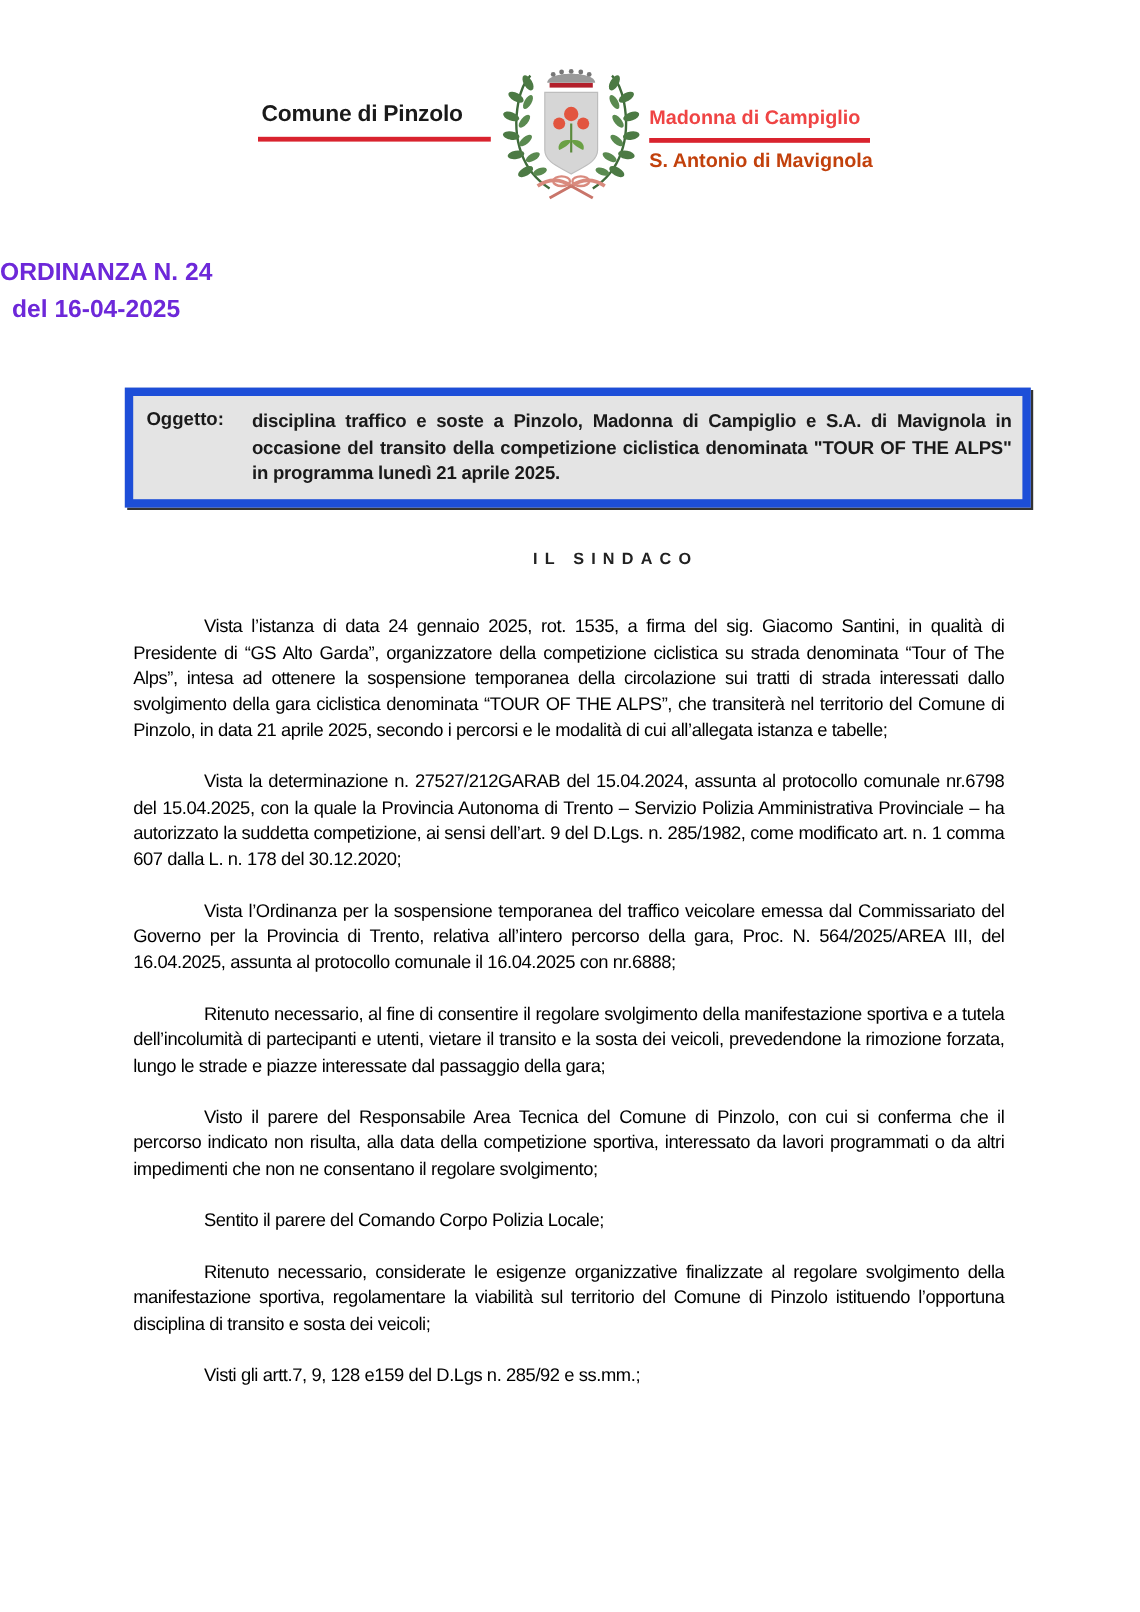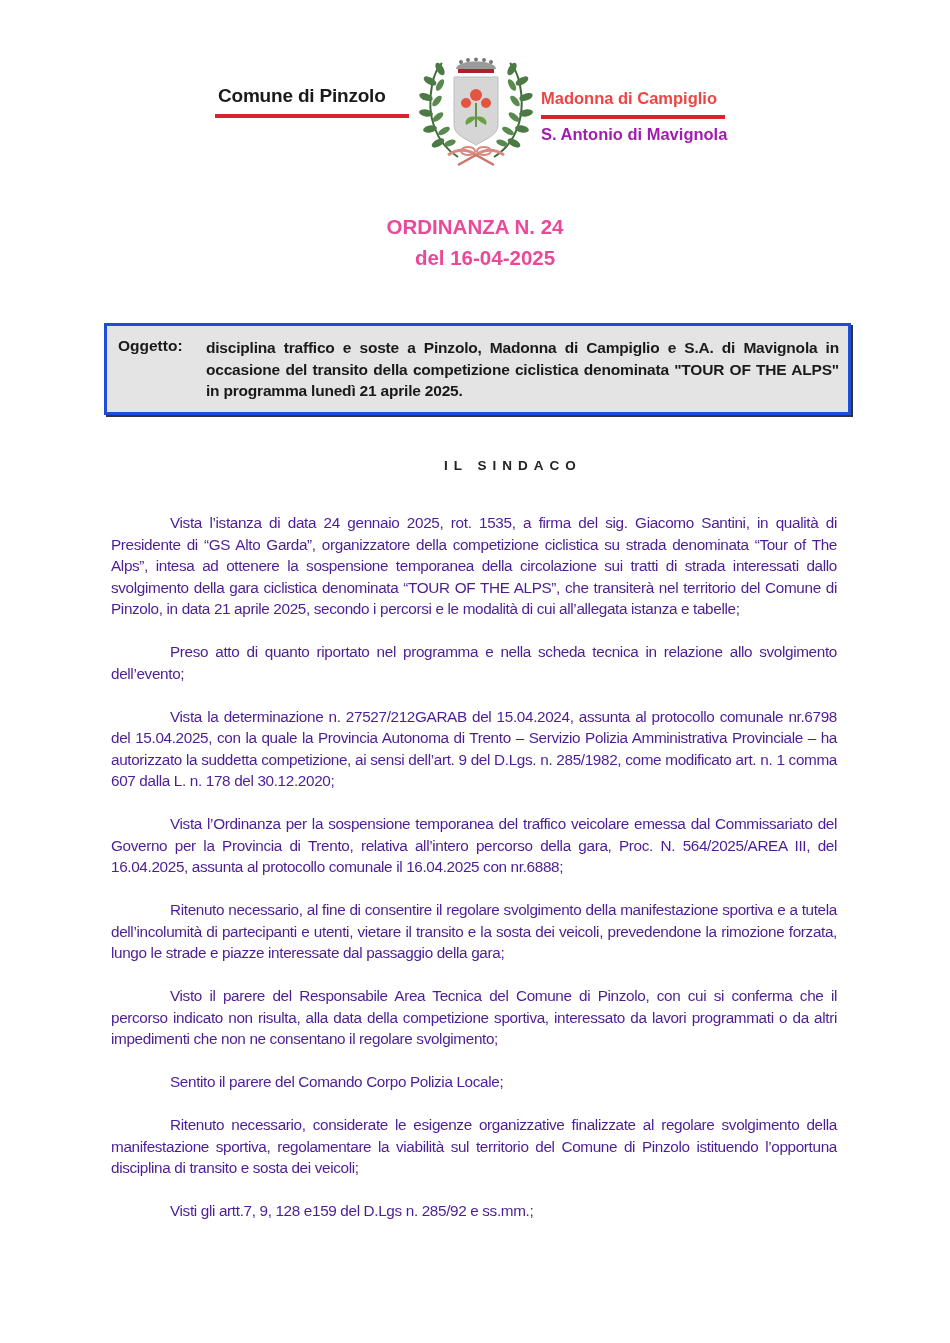--- a/index.html
+++ b/index.html
@@ -7,42 +7,42 @@
            font-family: "Liberation Sans", "DejaVu Sans", sans-serif; color: #1a1a1a; }
     .page { position: absolute; left: 0; top: 0; width: 934px; height: 1343px; }
 
     
     .hdr-left { position: absolute; left: 215px; top: 85px; width: 195px; }
     .hdr-left .name { font-size: 19px; font-weight: bold; letter-spacing: -0.2px; color: #1a1a1a; white-space: nowrap; padding-left: 3px; }
     .hdr-left .bar { height: 4px; background: #d9232e; margin-top: 7px; width: 194px; }
     .hdr-right { position: absolute; left: 541px; top: 89px; width: 197px; }
     .hdr-right .l1 { font-size: 16.5px; font-weight: bold; color: #ef4444; white-space: nowrap; }
     .hdr-right .bar { height: 4px; background: #d9232e; margin-top: 7px; width: 184px; }
-    .hdr-right .l2 { font-size: 16.5px; font-weight: bold; color: #a21caf; white-space: nowrap; margin-top: 6px; }
+    .hdr-right .l2 { font-size: 16.5px; font-weight: bold; color: #c2410c; white-space: nowrap; margin-top: 6px; }
     .crest { position: absolute; left: 418px; top: 55px; width: 116px; height: 112px; }
 
     
-    .title { position: absolute; left: 0; width: 950px; text-align: center; font-weight: bold; font-size: 20.5px; color: #ec4899; }
+    .title { position: absolute; left: 0; width: 950px; font-weight: bold; font-size: 20.5px; color: #6d28d9; }
     .title.t1 { top: 215px; }
     .title.t2 { top: 246px; margin-left: 10px; }
 
     
     .subject { position: absolute; left: 104px; top: 323px; width: 741px; height: 86px;
-               background: #e4e4e4; border: 3px solid #1d4ed8; box-shadow: 2px 2px 0 #333; }
+               background: #e4e4e4; border: 7px solid #1d4ed8; box-shadow: 2px 2px 0 #333; }
     .subject .lbl { position: absolute; left: 11px; top: 11px; font-weight: bold; font-size: 15.5px; }
     .subject .txt { position: absolute; left: 99px; top: 11px; width: 633px; font-weight: bold; font-size: 15.5px;
                     line-height: 21.5px; text-align: justify; text-align-last: left; letter-spacing: -0.2px; }
 
     
     .sindaco { position: absolute; left: 0; width: 950px; top: 458px; text-align: center; font-weight: bold;
                font-size: 13.5px; letter-spacing: 6px; color: #222; margin-left: 38px; }
 
     
     .body { position: absolute; left: 111px; width: 726px; top: 512px; font-size: 15.3px; line-height: 21.5px;
-            color: #4c1d95; letter-spacing: -0.35px; }
+            color: #000000; letter-spacing: -0.35px; }
     .body p { margin: 0 0 21.5px 0; text-indent: 59px; text-align: justify; }
   </style>
 </head>
 <body>
 
 <div class="page">
 
   <div class="hdr-left">
     <div class="name">Comune di Pinzolo</div>
     <div class="bar"></div>
@@ -119,21 +119,20 @@
 
   <div class="subject">
     <div class="lbl">Oggetto:</div>
     <div class="txt">disciplina traffico e soste a Pinzolo, Madonna di Campiglio e S.A. di Mavignola in occasione del transito della competizione ciclistica denominata "TOUR OF THE ALPS" in programma lunedì 21 aprile 2025.</div>
   </div>
 
   <div class="sindaco">IL SINDACO</div>
 
   <div class="body">
     <p>Vista l’istanza di data 24 gennaio 2025, rot. 1535, a firma del sig. Giacomo Santini, in qualità di Presidente di “GS Alto Garda”, organizzatore della competizione ciclistica su strada denominata “Tour of The Alps”, intesa ad ottenere la sospensione temporanea della circolazione sui tratti di strada interessati dallo svolgimento della gara ciclistica denominata “TOUR OF THE ALPS”, che transiterà nel territorio del Comune di Pinzolo, in data 21 aprile 2025, secondo i percorsi e le modalità di cui all’allegata istanza e tabelle;</p>
-    <p>Preso atto di quanto riportato nel programma e nella scheda tecnica in relazione allo svolgimento dell’evento;</p>
     <p>Vista la determinazione n. 27527/212GARAB del 15.04.2024, assunta al protocollo comunale nr.6798 del 15.04.2025, con la quale la Provincia Autonoma di Trento – Servizio Polizia Amministrativa Provinciale – ha autorizzato la suddetta competizione, ai sensi dell’art. 9 del D.Lgs. n. 285/1982, come modificato art. n. 1 comma 607 dalla L. n. 178 del 30.12.2020;</p>
     <p>Vista l’Ordinanza per la sospensione temporanea del traffico veicolare emessa dal Commissariato del Governo per la Provincia di Trento, relativa all’intero percorso della gara, Proc. N. 564/2025/AREA III, del 16.04.2025, assunta al protocollo comunale il 16.04.2025 con nr.6888;</p>
     <p>Ritenuto necessario, al fine di consentire il regolare svolgimento della manifestazione sportiva e a tutela dell’incolumità di partecipanti e utenti, vietare il transito e la sosta dei veicoli, prevedendone la rimozione forzata, lungo le strade e piazze interessate dal passaggio della gara;</p>
     <p>Visto il parere del Responsabile Area Tecnica del Comune di Pinzolo, con cui si conferma che il percorso indicato non risulta, alla data della competizione sportiva, interessato da lavori programmati o da altri impedimenti che non ne consentano il regolare svolgimento;</p>
     <p>Sentito il parere del Comando Corpo Polizia Locale;</p>
     <p>Ritenuto necessario, considerate le esigenze organizzative finalizzate al regolare svolgimento della manifestazione sportiva, regolamentare la viabilità sul territorio del Comune di Pinzolo istituendo l’opportuna disciplina di transito e sosta dei veicoli;</p>
     <p>Visti gli artt.7, 9, 128 e159 del D.Lgs n. 285/92 e ss.mm.;</p>
   </div>
 
 </div>

